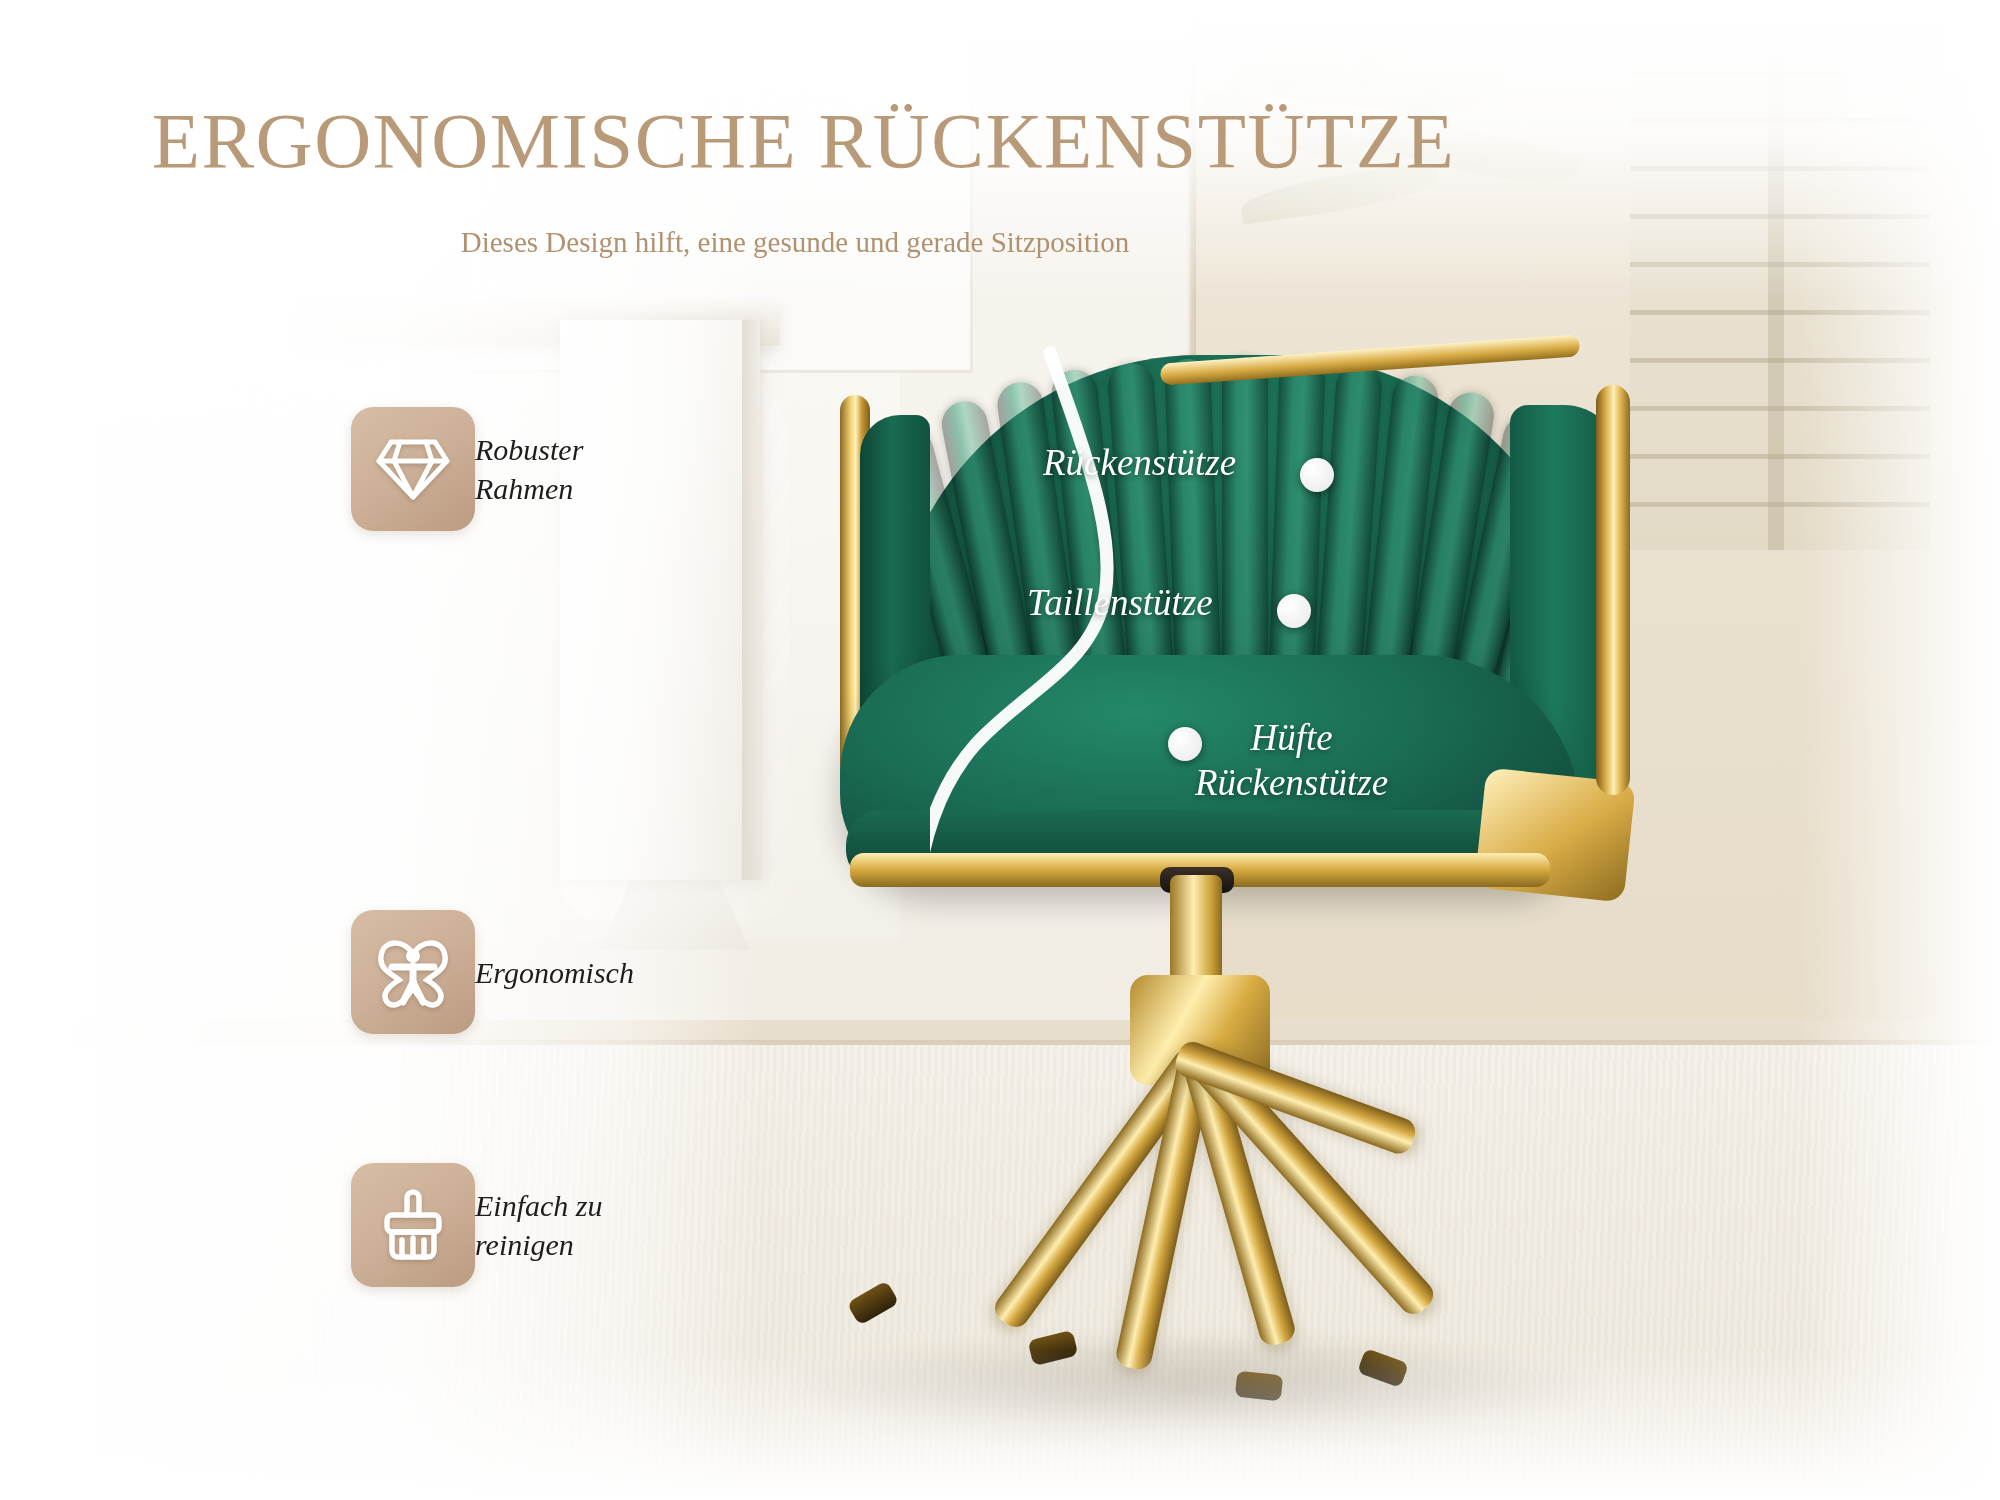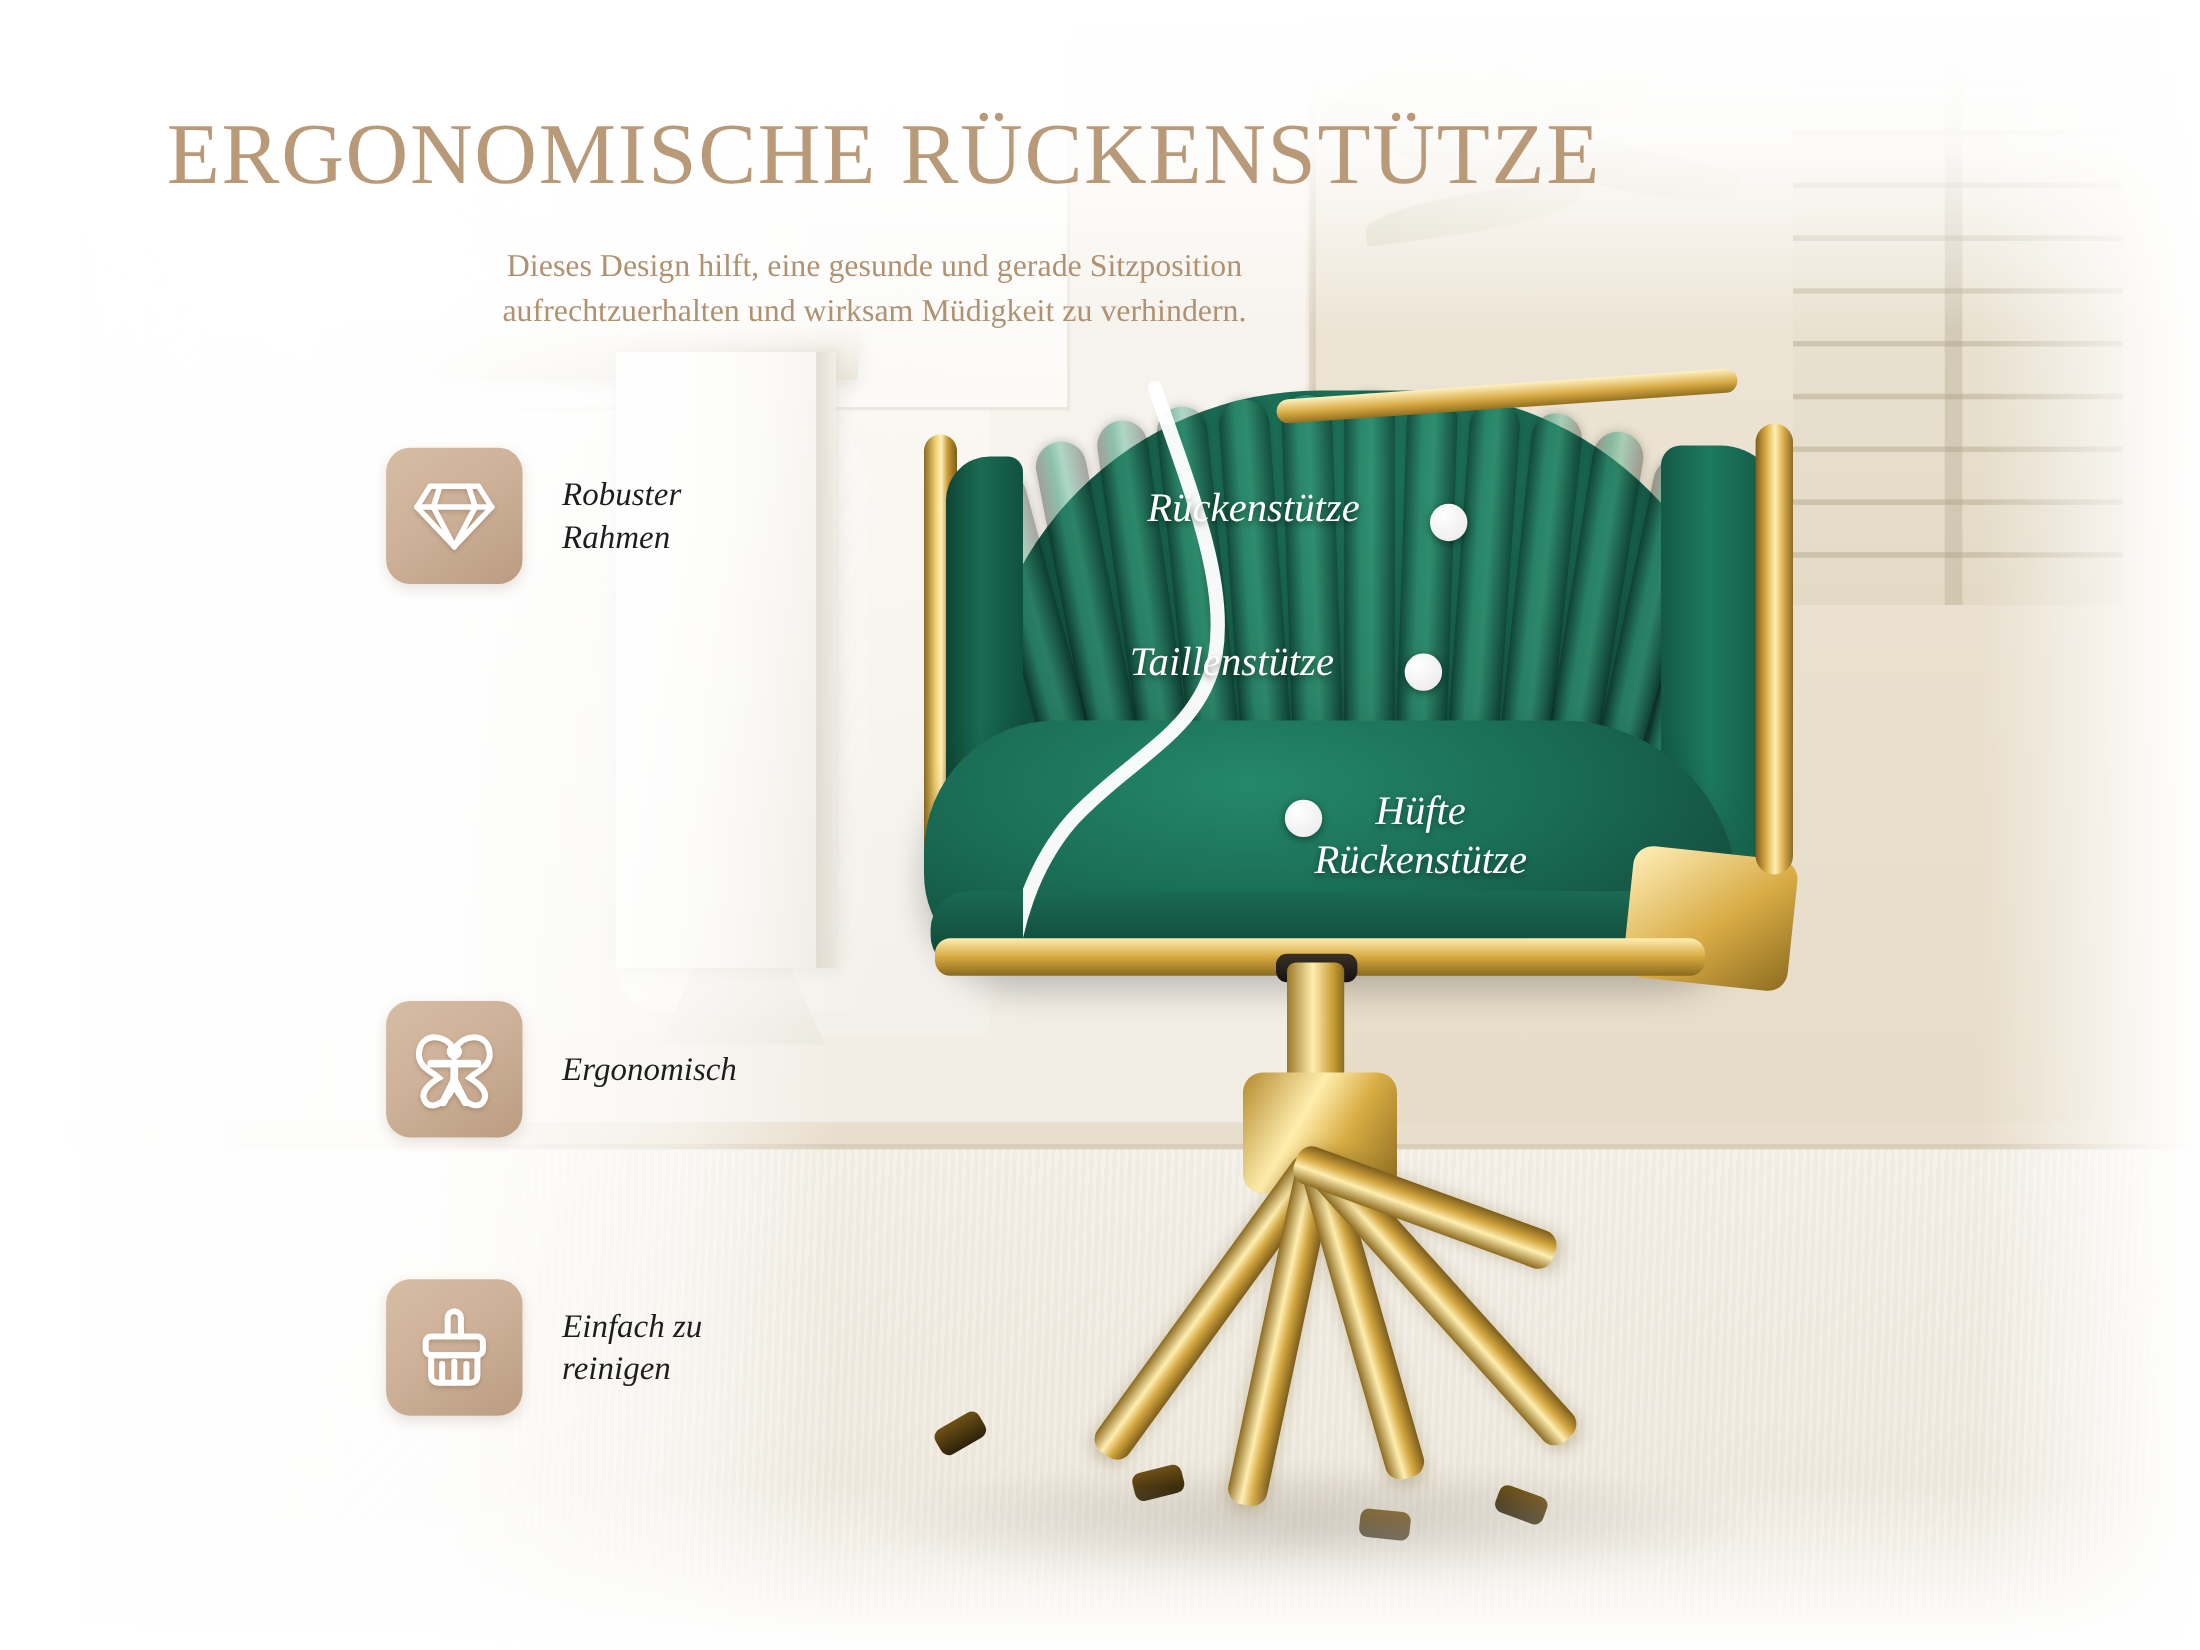--- a/index.html
+++ b/index.html
@@ -136,21 +136,21 @@
     filter:blur(10px);}
 
   
   .title{position:absolute;left:0;top:96px;width:1607px;text-align:center;
     font-family:"Liberation Serif",serif;font-size:79px;letter-spacing:1.5px;
     color:#b99a78;white-space:nowrap;}
   .subtitle{position:absolute;left:430px;top:222px;width:730px;text-align:center;
     font-family:"Liberation Serif",serif;font-size:29px;line-height:1.42;color:#b09170;}
 
   
-  .feature{position:absolute;left:351px;display:flex;align-items:center;gap:36px;}
+  .feature{position:absolute;left:351px;display:flex;align-items:center;}
   .tile{width:124px;height:124px;border-radius:22px;flex:0 0 124px;
     background:linear-gradient(145deg,#d6bda4 0%,#cdb098 48%,#bb9c81 100%);
     box-shadow:0 4px 12px rgba(150,125,100,.22);
     display:flex;align-items:center;justify-content:center;}
   .tile svg{display:block;filter:drop-shadow(0 2px 2px rgba(120,95,70,.35));}
   .feature-label{font-family:"Liberation Serif",serif;font-size:30px;line-height:1.3;
     color:#1d1d1d;font-style:italic;white-space:pre-line;}
 
   
   .callout{position:absolute;font-family:"Liberation Serif",serif;font-style:italic;
@@ -256,21 +256,20 @@
     <path d="M 120 8 C 160 120, 185 190, 175 250 C 163 320, 95 345, 45 400 C 8 442, -10 500, -14 560" fill="none" stroke="#ffffff" stroke-width="13" stroke-linecap="round" opacity="0.96"></path>
   </svg>
 
   <div class="left-wash"></div>
   <div class="top-wash"></div>
   <div class="vignette"></div>
 
   <div class="title">ERGONOMISCHE RÜCKENSTÜTZE</div>
   <div class="subtitle">
     <div>Dieses Design hilft, eine gesunde und gerade Sitzposition</div>
-    <div>aufrechtzuerhalten und wirksam Müdigkeit zu verhindern.</div>
   </div>
 
   <div class="feature" style="top:407px">
     <div class="tile">
       <svg width="74" height="66" viewBox="0 0 74 66">
         <g fill="none" stroke="#ffffff" stroke-width="5" stroke-linejoin="round" stroke-linecap="round">
           <path d="M15 6 H59 L71 25 L37 61 L3 25 Z"></path>
           <path d="M3 25 H71"></path>
             <path d="M24 6 L18 25 L37 61"></path>
             <path d="M50 6 L56 25 L37 61"></path>

